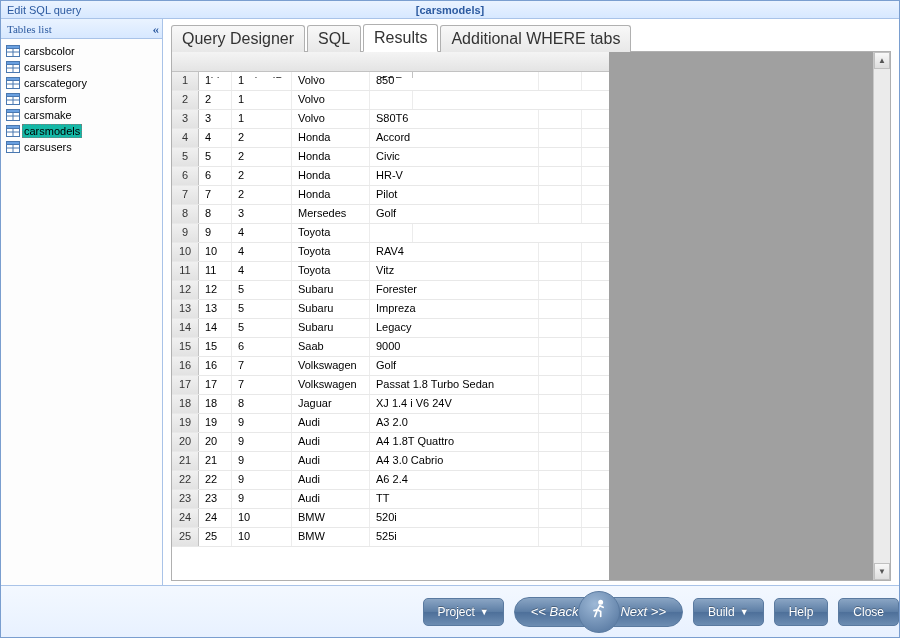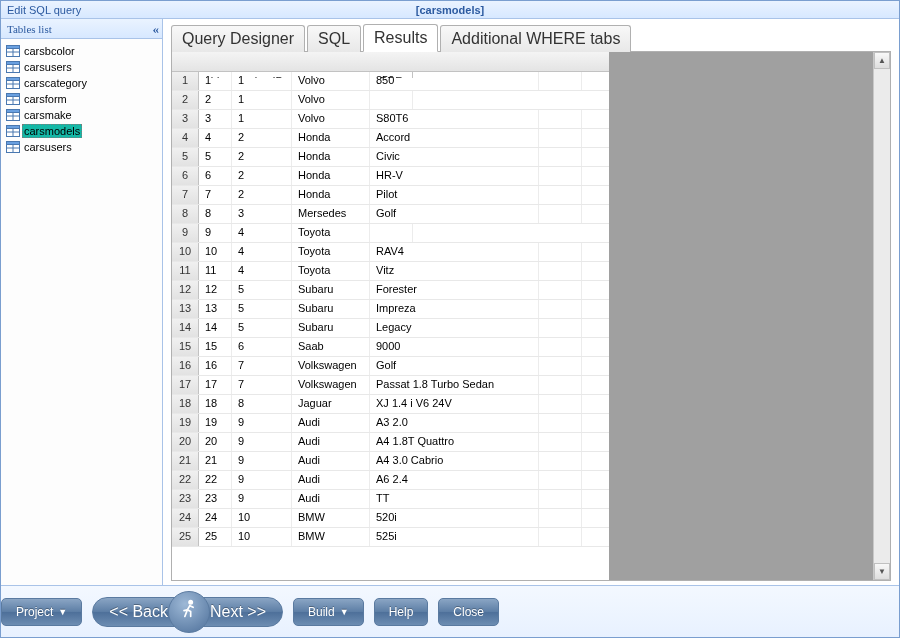--- a/index.html
+++ b/index.html
@@ -200,21 +200,21 @@
   justify-content: center;
   font-size: 8px;
   color: #555;
 }
 .footer {
   height: 52px;
   border-top: 1px solid #a9c3e8;
   background: linear-gradient(#f3f8ff,#e8f1ff);
   display: flex;
   align-items: center;
-  justify-content: flex-start;
+  justify-content: flex-end;
   gap: 10px;
 }
 .btn {
   height: 28px;
   border: 1px solid #5a7aa0;
   border-radius: 5px;
   background: linear-gradient(#8aa5c4,#5e7fa6 48%,#4e709a 52%,#6d8db2);
   color: #fff;
   font-size: 12px;
   padding: 0 14px;
@@ -230,22 +230,23 @@
 .nav-group {
   display: flex;
   align-items: center;
   background: linear-gradient(#8aa5c4,#5e7fa6 48%,#4e709a 52%,#6d8db2);
   border: 1px solid #5a7aa0;
   border-radius: 18px;
   height: 30px;
   padding: 0 16px;
   gap: 2px;
   color: #fff;
-  font-size: 16px;
+  font-size: 13px;
   text-shadow: 0 -1px 0 rgba(0,0,0,0.3);
+  font-style: italic;
 }
 .nav-group .center-circle {
   width: 42px; height: 42px;
   border-radius: 50%;
   background: radial-gradient(circle at 40% 30%, #9db8d6, #4e709a);
   border: 1px solid #5a7aa0;
   display: flex;
   align-items: center;
   justify-content: center;
   margin: 0 -2px;

